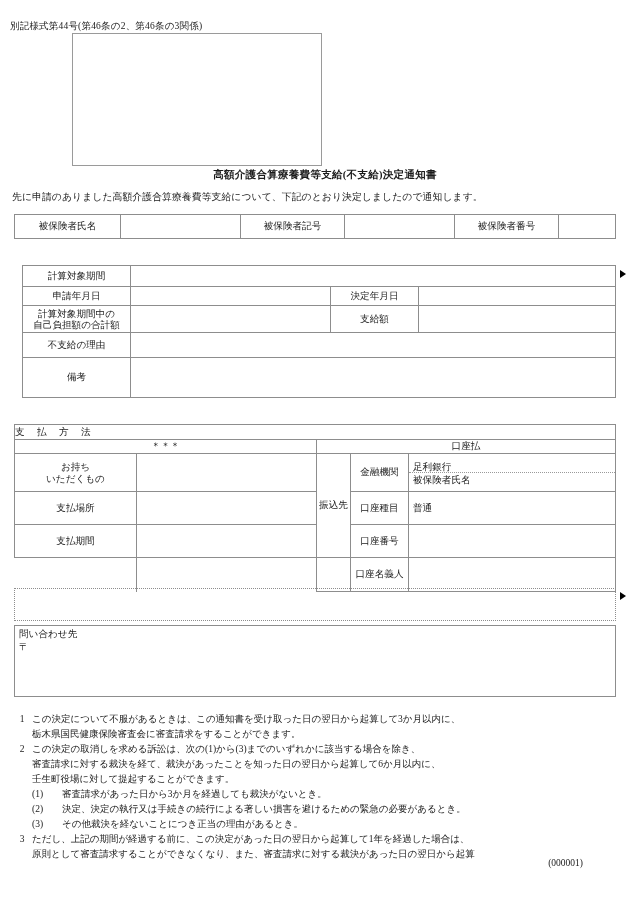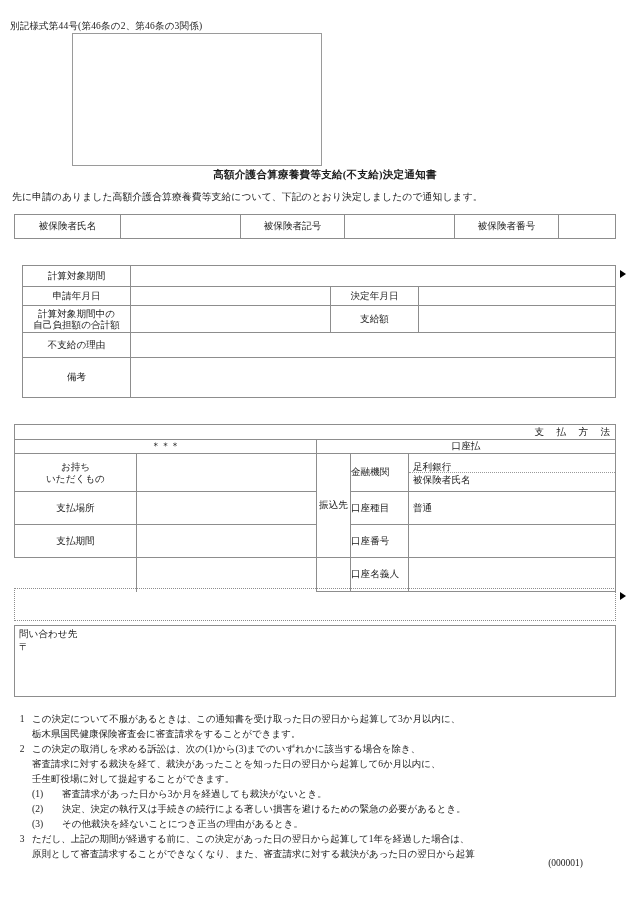--- a/index.html
+++ b/index.html
@@ -70,26 +70,26 @@
     border-left: 6px solid #000;
   }
   .marker.m1 { left: 620px; top: 270px; }
   .marker.m2 { left: 620px; top: 592px; }
 
   .tbl-pay {
     position: absolute; left: 14px; top: 424px;
     width: 602px; font-size: 9.6px;
   }
   .tbl-pay td { vertical-align: middle; }
-  .pay-head { text-align: right; height: 15px; letter-spacing: 0.3px; border-radius: 7px; }
+  .pay-head { text-align: left; height: 15px; letter-spacing: 0.3px; border-radius: 7px; }
   .pay-head span { letter-spacing: 5px; }
   .sub-head { text-align: center; height: 14px; }
   .c-lbl { text-align: center; }
   .furikomi { text-align: center; width: 34px; }
-  .bank-lbl { text-align: left; width: 58px; margin-left: 10px; }
+  .bank-lbl { text-align: center; width: 58px; margin-left: 10px; }
   .bank-val { padding-left: 4px; }
   .bank-name-cell { padding: 0; }
   .bank-name-cell div { padding-left: 4px; height: 13px; line-height: 13px; }
   .bank-name-cell div.top { border-bottom: 1px dotted #9a9a9a; }
   .acct-grid { display: flex; height: 100%; }
   .acct-grid .fill { flex: 1; }
   .acct-grid .cell { width: 11px; border-left: 1px solid #8d8d8d; }
 
   .free-box {
     position: absolute; left: 14px; top: 588px;

